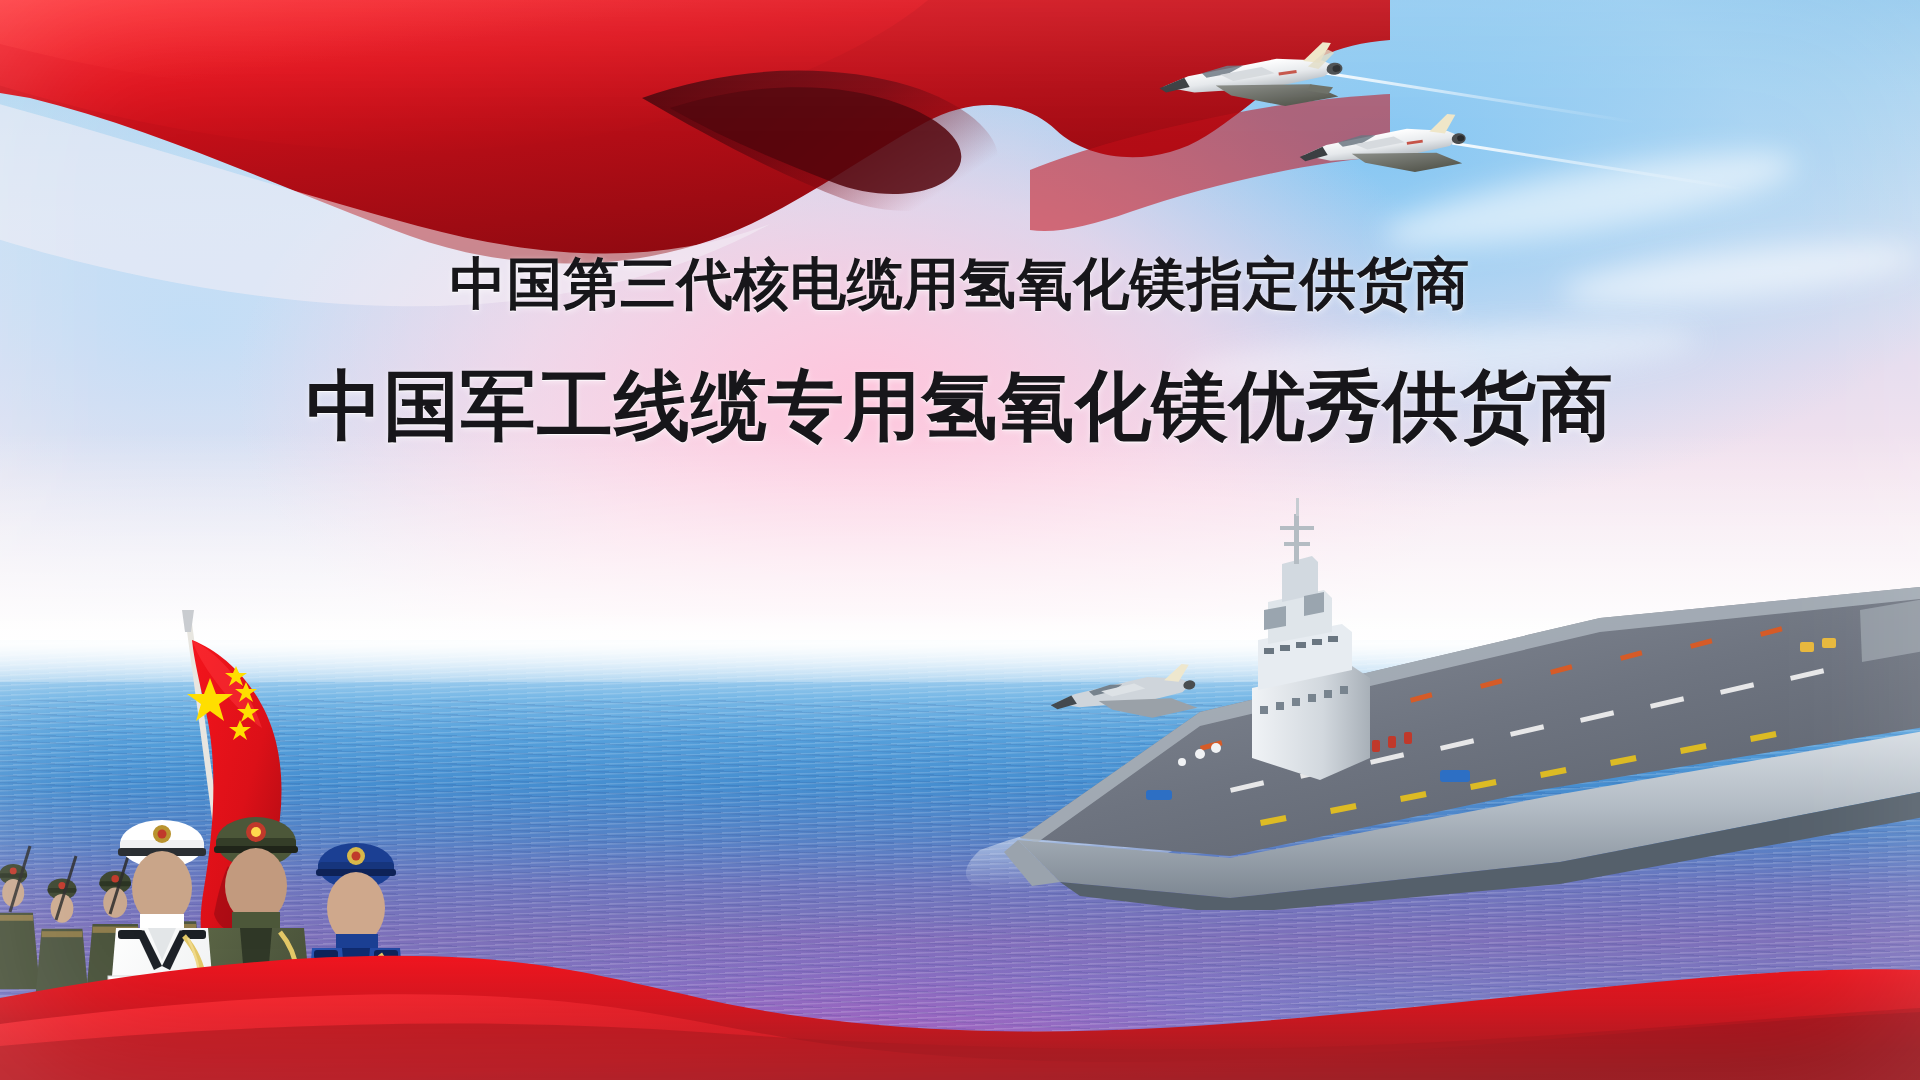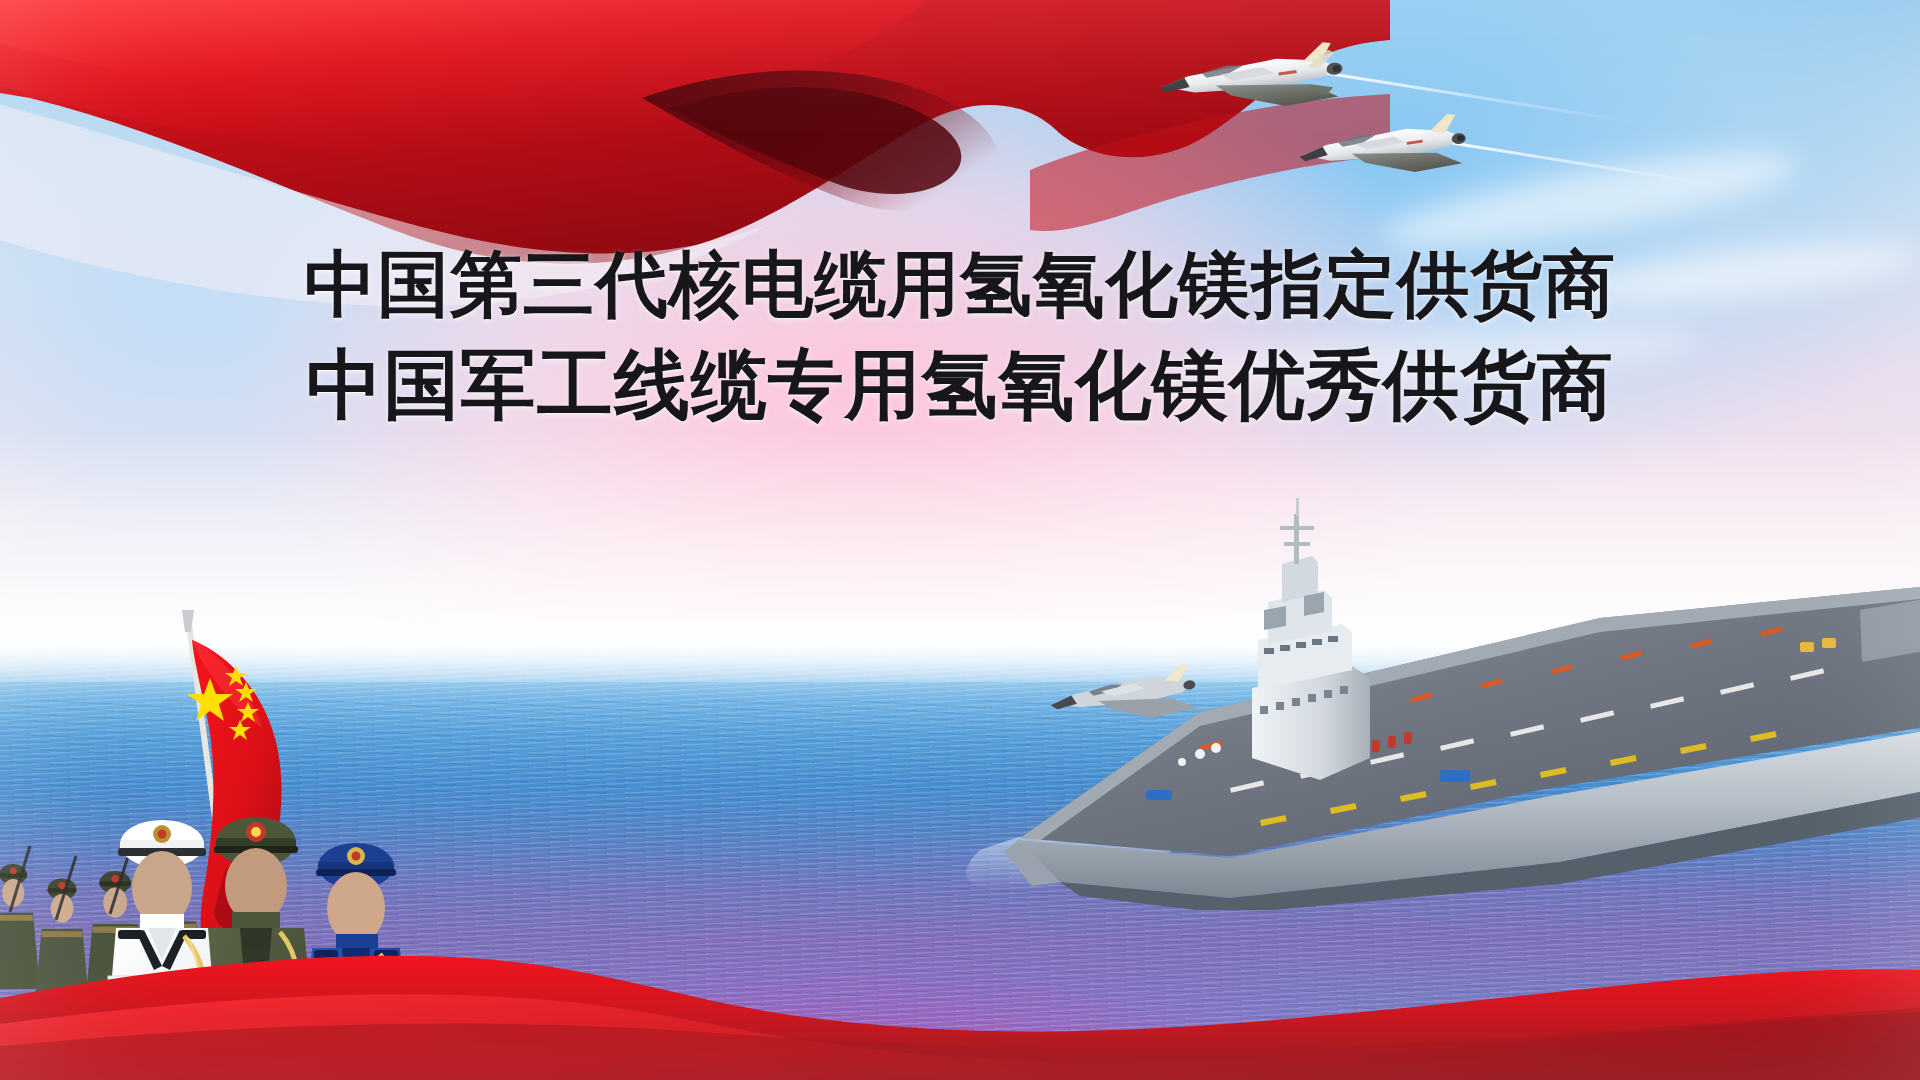--- a/index.html
+++ b/index.html
@@ -70,22 +70,22 @@
 
   
   .titles{position:absolute;left:0;right:0;top:236px;text-align:center;}
   .t-line{
     color:#17161a;
     font-weight:700;
     letter-spacing:.012em;
     white-space:nowrap;
     text-shadow:0 1px 0 rgba(255,255,255,.75), 0 2px 6px rgba(255,255,255,.55);
   }
-  .t1{font-size:72px;line-height:96px;}
-  .t2{font-size:76px;line-height:96px;margin-top:5px;}
+  .t1{font-size:56px;line-height:96px;}
+  .t2{font-size:76px;line-height:96px;margin-top:26px;}
 
   
   .jet{position:absolute;}
   .jet svg{display:block;overflow:visible;}
   .jet1{left:1160px;top:40px;width:190px;height:90px;transform:rotate(-8deg);}
   .jet2{left:1300px;top:112px;width:170px;height:82px;transform:rotate(-8deg);}
   .trail{position:absolute;height:3px;border-radius:3px;
     background:linear-gradient(90deg, rgba(255,255,255,.95) 0%, rgba(255,255,255,.35) 55%, rgba(255,255,255,0) 100%);}
   .trail1{left:1320px;top:96px;width:320px;transform:rotate(9deg);}
   .trail2{left:1450px;top:165px;width:300px;transform:rotate(9deg);}

